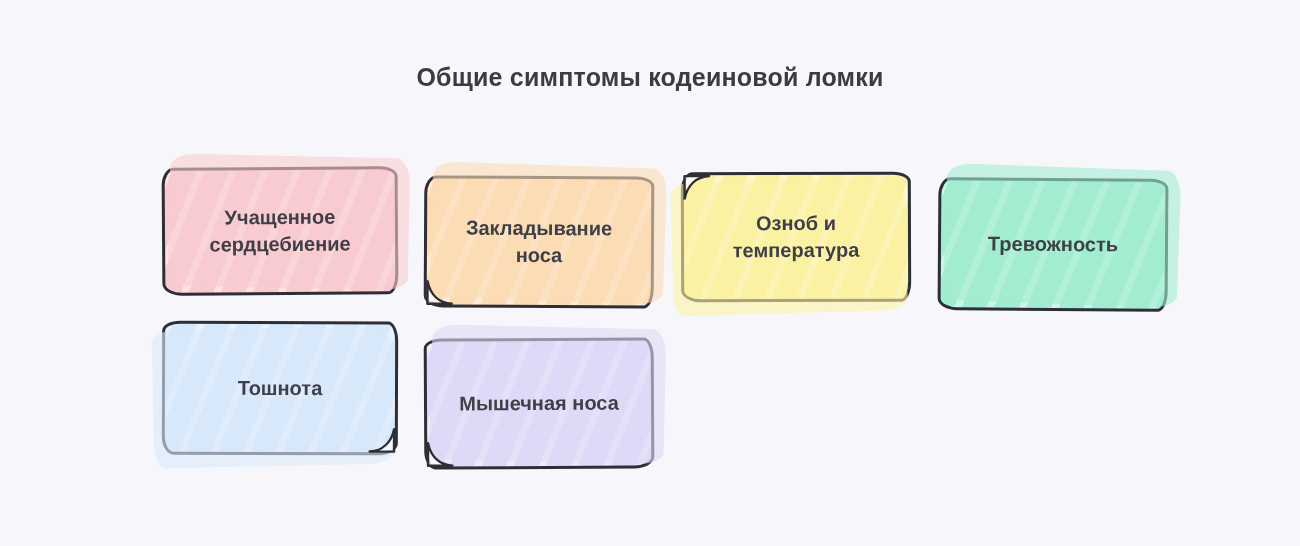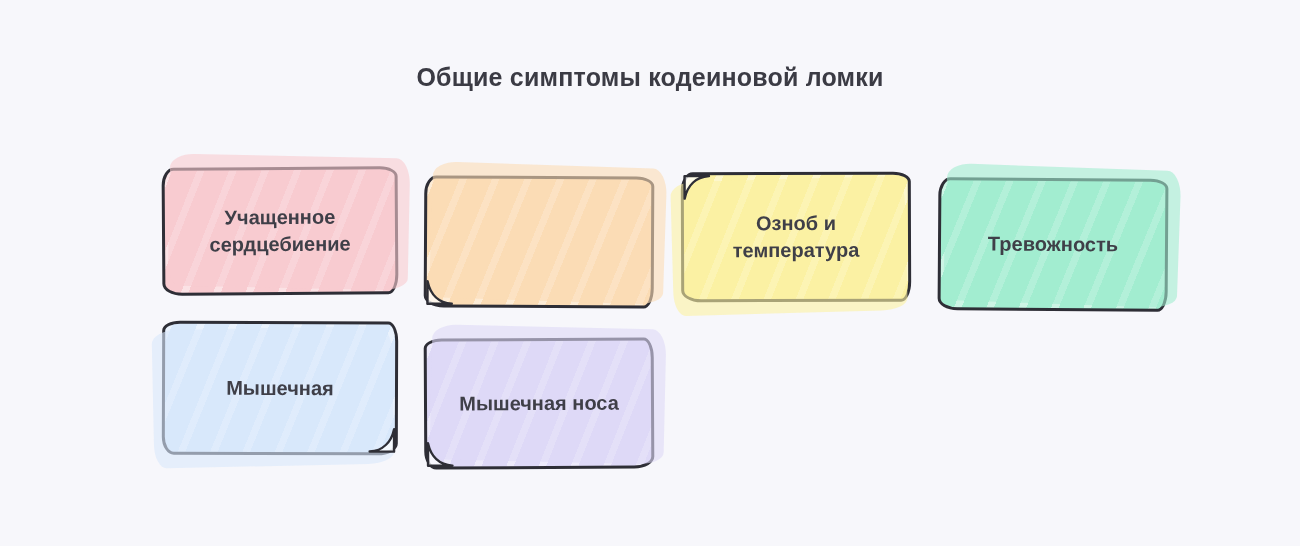--- a/index.html
+++ b/index.html
@@ -93,38 +93,39 @@
 
 <div class="canvas">
 
   <div class="title">Общие симптомы кодеиновой ломки</div>
 
   <div class="card card1" style="--fill: #f8cbd0;">
     <span class="label">Учащенное сердцебиение</span>
   </div>
 
   <div class="card card2" style="--fill: #fbdcb5;">
+    <span class="label">Закладывание носа</span>
     <svg class="curl curl-bl" viewBox="0 0 32 32">
       <path d="M4 4 C 7 18, 16 27, 30 28 L 4 28 Z"></path>
     </svg>
   </div>
 
   <div class="card card3 splash-down" style="--fill: #fbf1a3;">
     <span class="label">Озноб и температура</span>
     <svg class="curl curl-tl" viewBox="0 0 32 32">
       <path d="M4 4 C 7 18, 16 27, 30 28 L 4 28 Z"></path>
     </svg>
   </div>
 
   <div class="card card4" style="--fill: #a2edd0;">
     <span class="label">Тревожность</span>
   </div>
 
   <div class="card card5 r2 splash-down" style="--fill: #d8e8fb;">
-    <span class="label">Мышечная</span>
+    <span class="label">Тошнота</span>
     <svg class="curl curl-br" viewBox="0 0 32 32">
       <path d="M4 4 C 7 18, 16 27, 30 28 L 4 28 Z"></path>
     </svg>
   </div>
 
   <div class="card card6 r2" style="--fill: #ded9f7;">
     <span class="label">Мышечная носа</span>
     <svg class="curl curl-bl" viewBox="0 0 32 32">
       <path d="M4 4 C 7 18, 16 27, 30 28 L 4 28 Z"></path>
     </svg>

